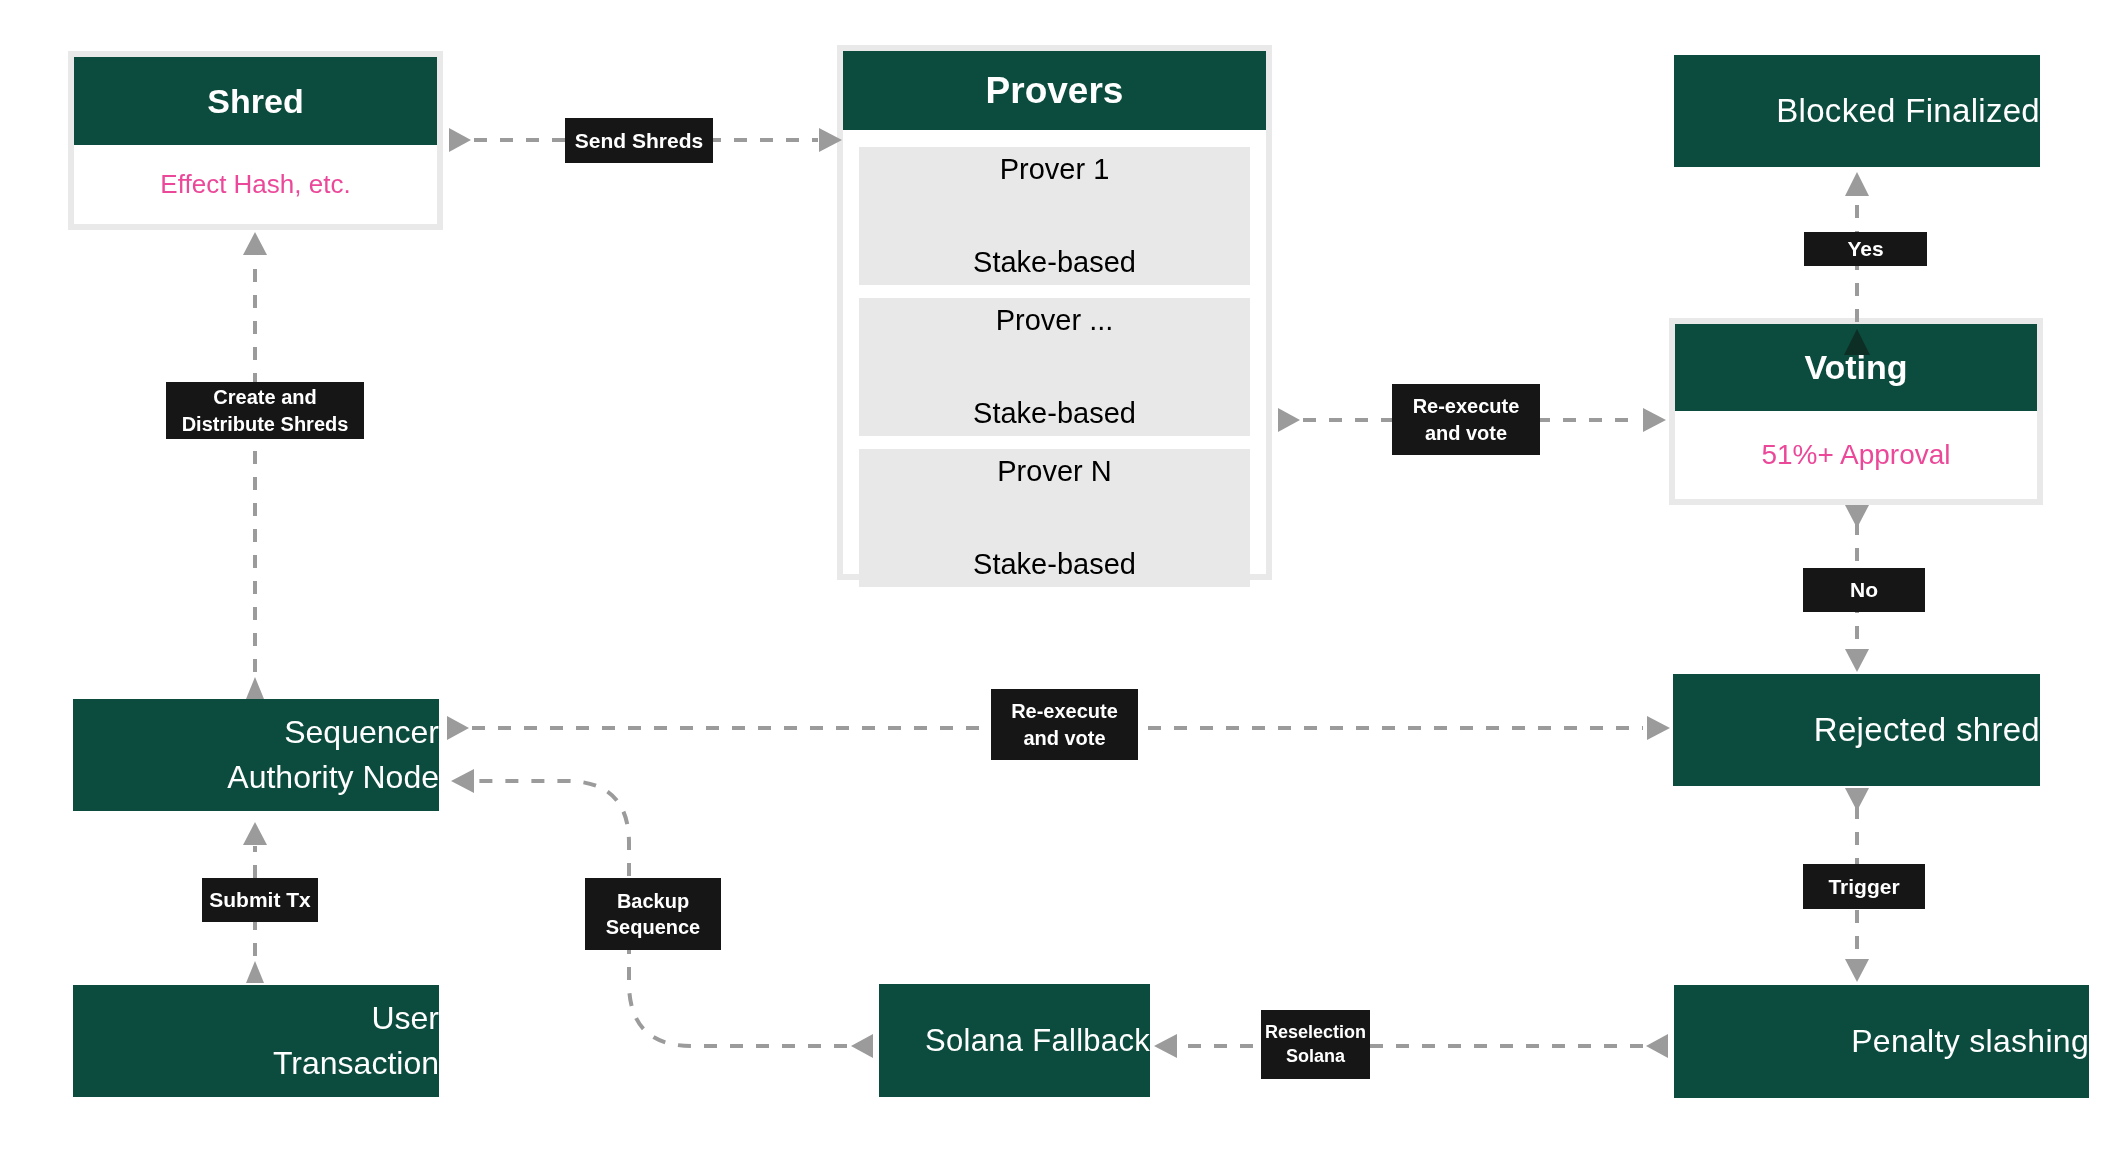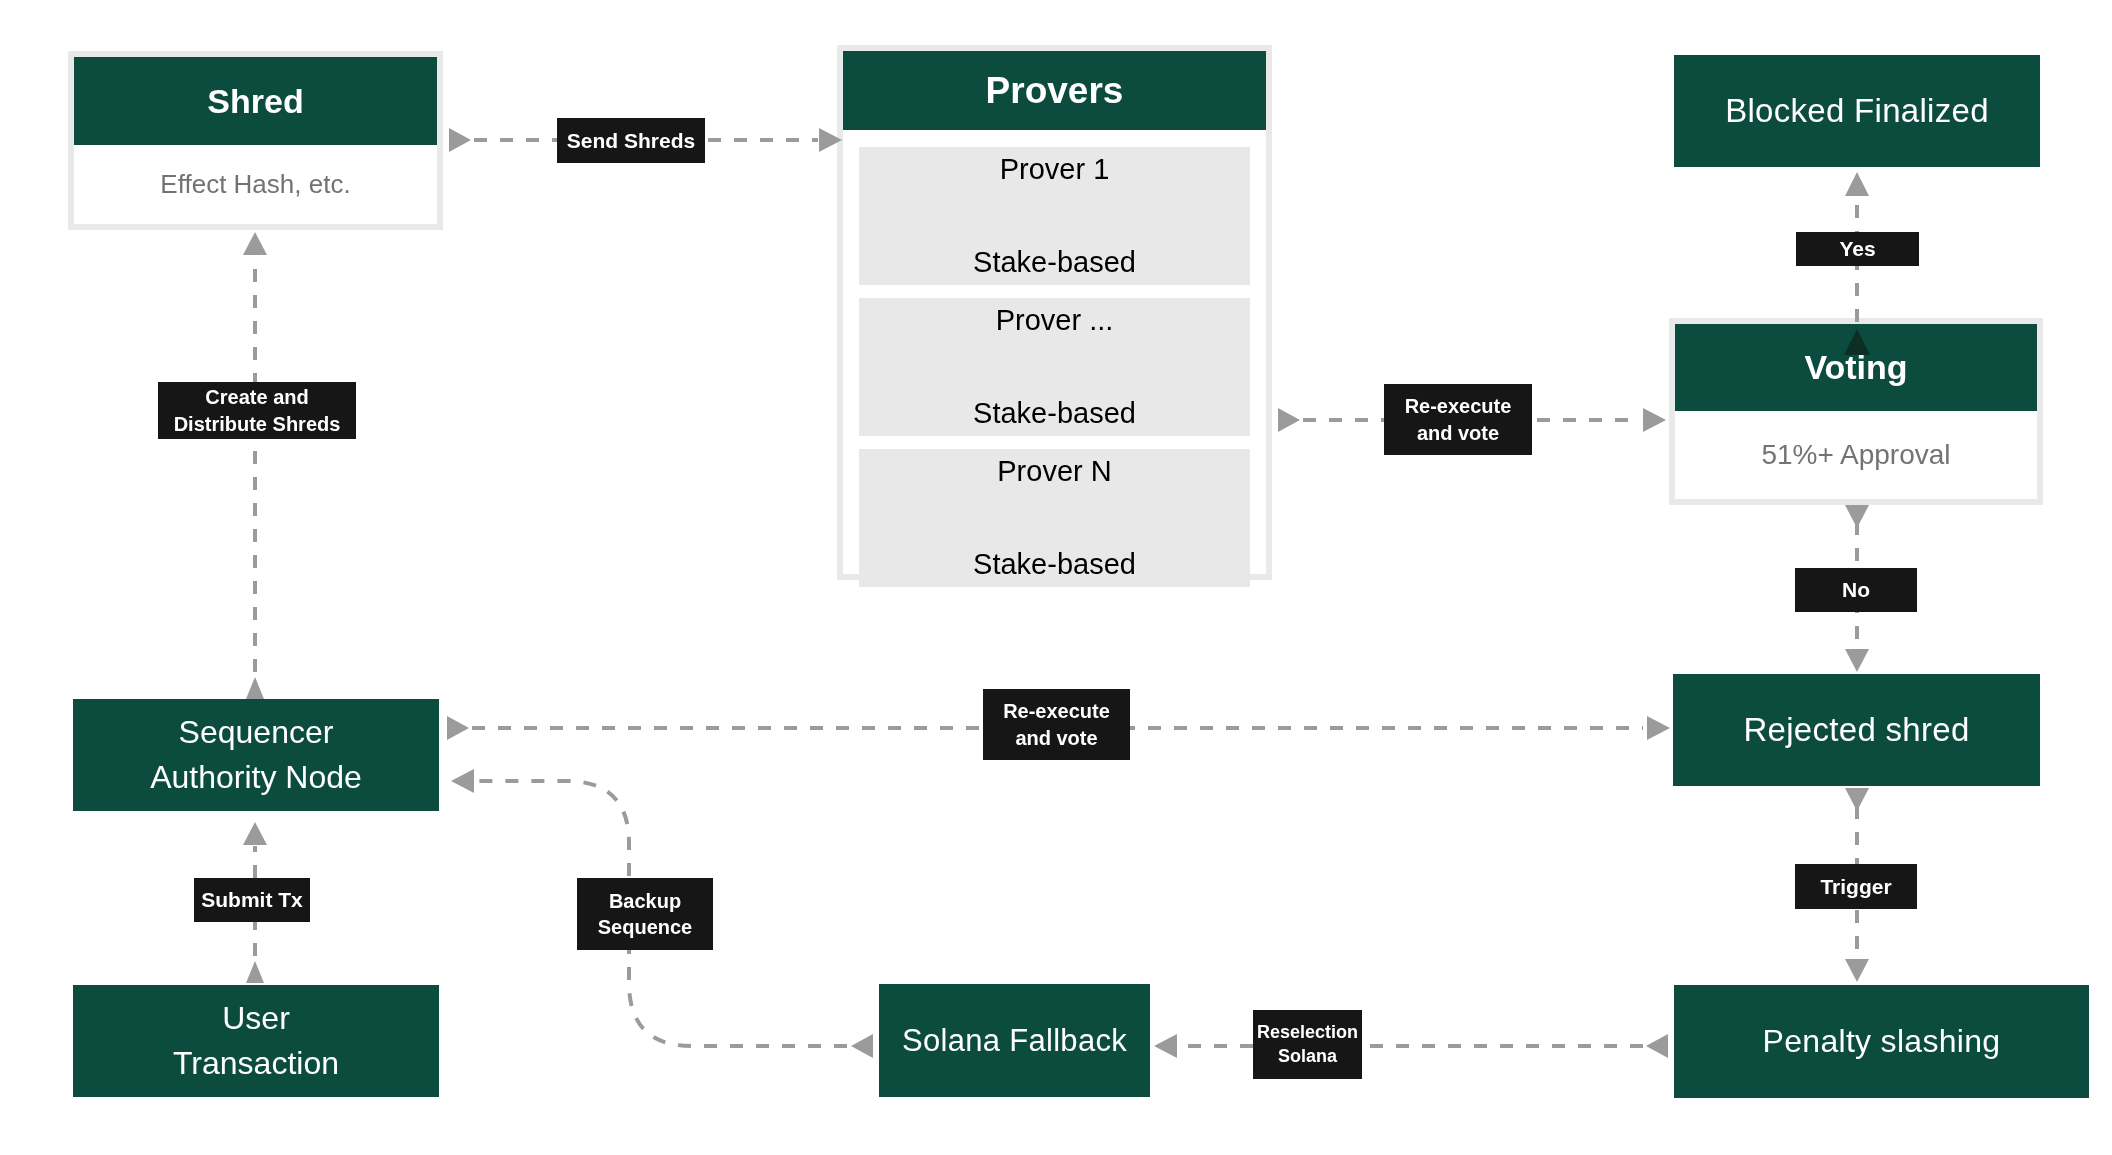--- a/index.html
+++ b/index.html
@@ -3,55 +3,55 @@
 <meta charset="utf-8">
 <style>
   html,body{margin:0;padding:0;background:#ffffff;}
   .stage{
     position:relative;width:2112px;height:1155px;background:#ffffff;
     font-family:"Liberation Sans",sans-serif;overflow:hidden;
   }
   
   .node{
     position:absolute;background:#0b4c3e;color:#ffffff;z-index:1;
-    display:flex;flex-direction:column;align-items:center;justify-content:center;
+    display:flex;flex-direction:column;align-items:flex-end;justify-content:center;
     text-align:center;line-height:1.4;
   }
   .node .ttl{font-size:33px;font-weight:400;letter-spacing:.3px;}
   .node .ln{display:block;font-size:32px;font-weight:400;}
   
   .frame{
     position:absolute;background:#ffffff;border:6px solid #e9e9e9;z-index:1;
     box-sizing:border-box;display:flex;flex-direction:column;
   }
   .frame-header{
     background:#0b4c3e;color:#ffffff;font-weight:700;
     display:flex;align-items:center;justify-content:center;flex:0 0 auto;
   }
   .frame-body{
     flex:1;display:flex;align-items:center;justify-content:center;
-    color:#737373;font-size:27px;
+    color:#ec4899;font-size:27px;
   }
   #shred-frame .frame-header{height:88px;font-size:34px;}
   #voting-frame .frame-header{height:87px;font-size:34px;}
   #provers-frame .frame-header{height:79px;font-size:37px;}
   .provers-items{
     flex:1;display:flex;flex-direction:column;gap:13px;
     padding:17px 16px 14px;box-sizing:border-box;
   }
   .prover-item{
     flex:1;background:#e8e8e8;color:#000000;font-size:29px;line-height:1.55;
     display:flex;flex-direction:column;align-items:center;justify-content:center;text-align:center;gap:48px;
   }
   .prover-item span{display:block;}
   
   .lbl{
     position:absolute;background:#161616;color:#ffffff;font-weight:700;z-index:3;
     display:flex;flex-direction:column;align-items:center;justify-content:center;
-    text-align:center;line-height:1.32;font-size:21px;
+    text-align:center;line-height:1.32;font-size:21px;margin-left:8px;
   }
   .lbl.two{font-size:20px;}
   .lbl span{display:block;}
   #lbl-reselection{font-size:18px;}
   
   svg.connectors{position:absolute;left:0;top:0;z-index:2;pointer-events:none;}
   .dash{stroke:#9b9b9b;stroke-width:4;fill:none;stroke-dasharray:13 13;}
   .head{fill:#9b9b9b;stroke:none;}
   .head-dark{fill:#0c2e25;stroke:none;}
 </style>

